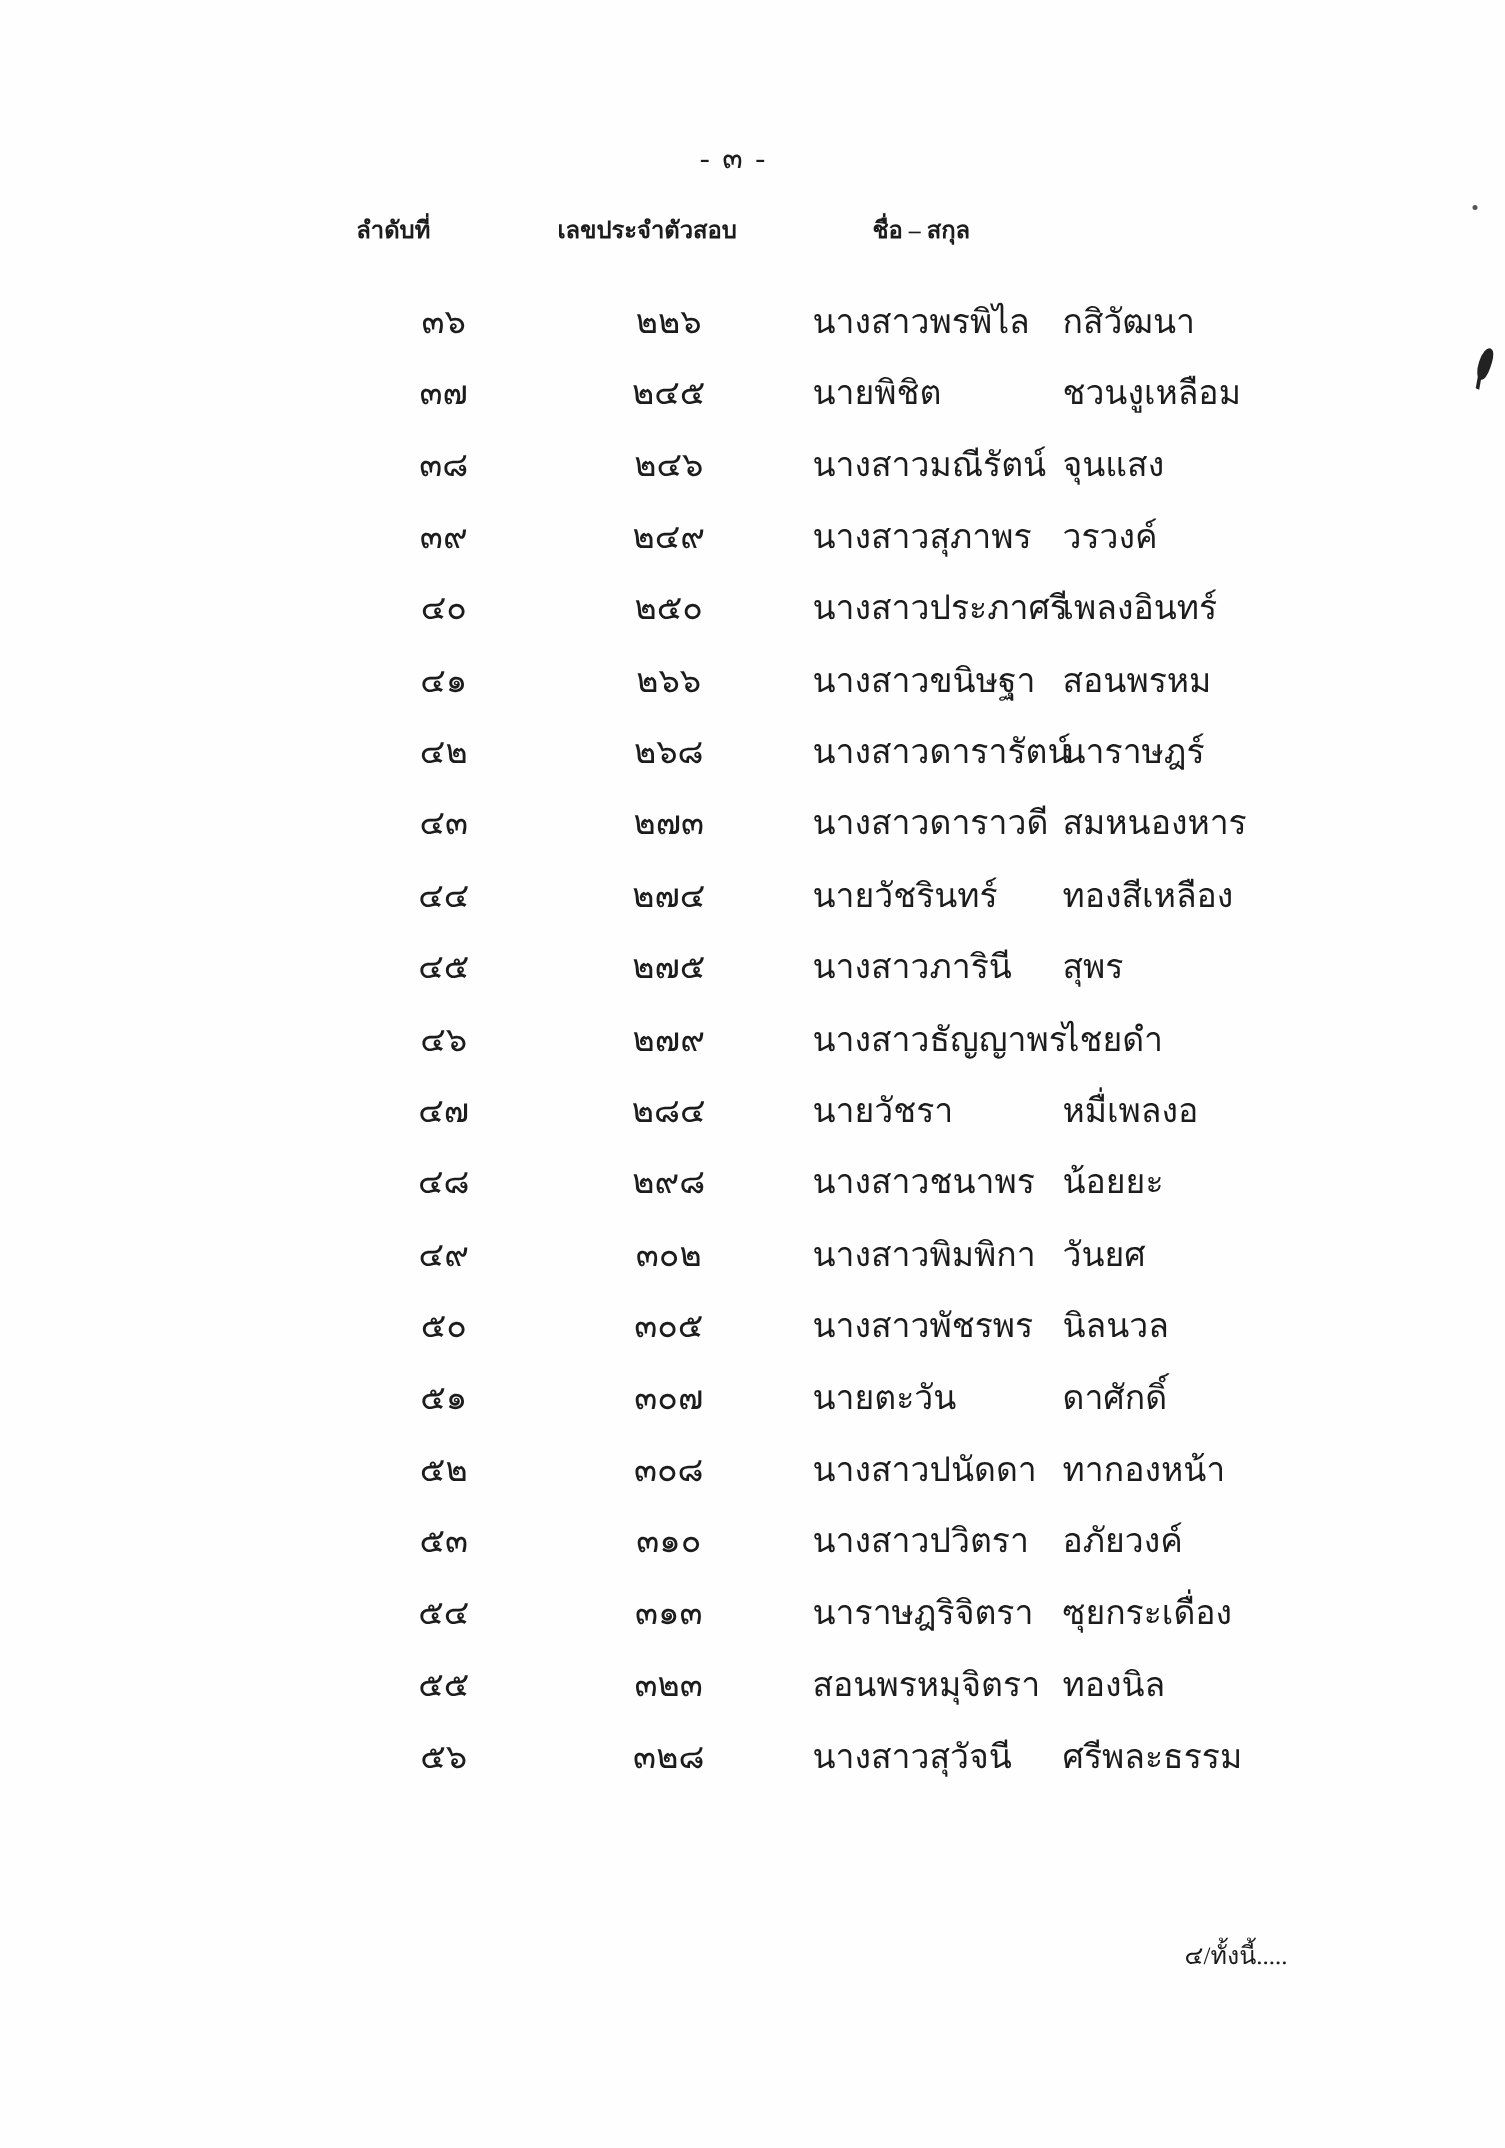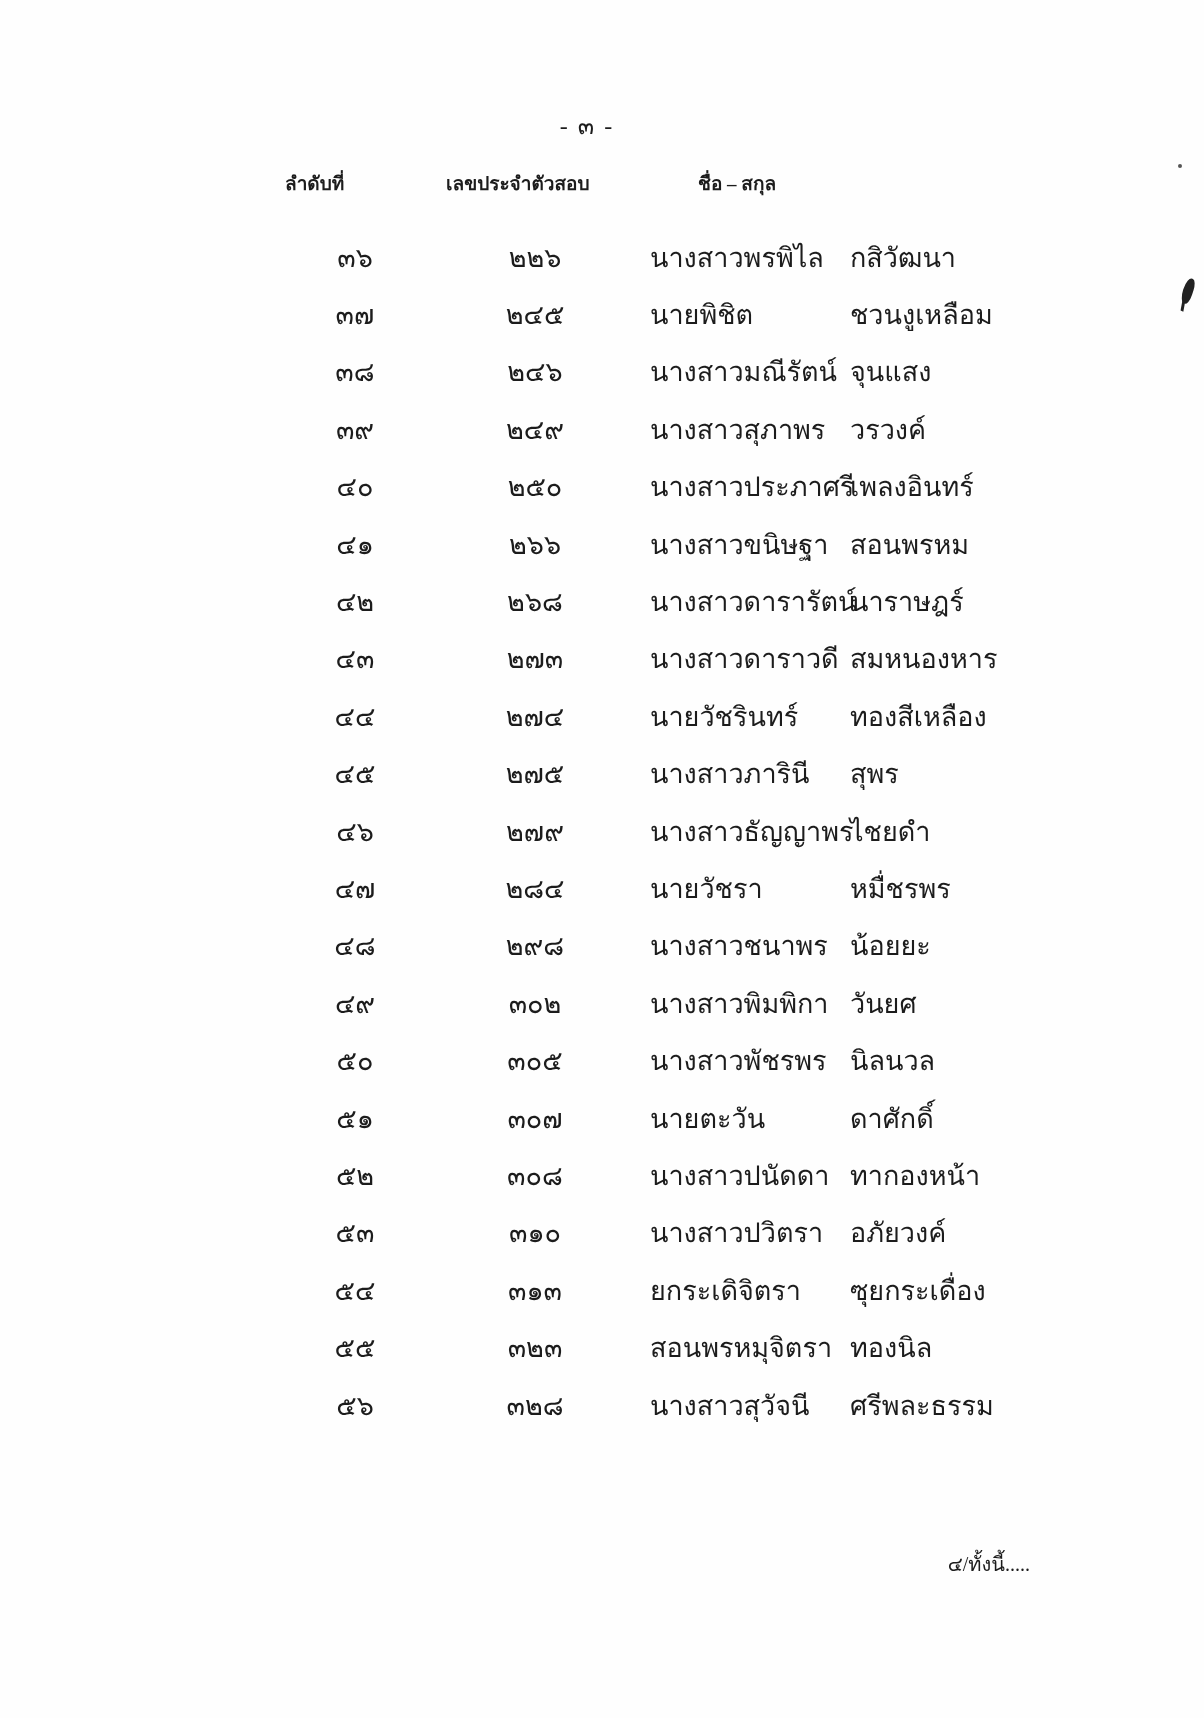--- a/index.html
+++ b/index.html
@@ -184,21 +184,21 @@
       <span class="cell-seq">๔๖</span>
       <span class="cell-id">๒๗๙</span>
       <span class="cell-first">นางสาวธัญญาพร</span>
       <span class="cell-last">ไชยดำ</span>
     </div>
 
     <div class="row">
       <span class="cell-seq">๔๗</span>
       <span class="cell-id">๒๘๔</span>
       <span class="cell-first">นายวัชรา</span>
-      <span class="cell-last">หมื่ชรพร</span>
+      <span class="cell-last">หมื่เพลงอ</span>
     </div>
 
     <div class="row">
       <span class="cell-seq">๔๘</span>
       <span class="cell-id">๒๙๘</span>
       <span class="cell-first">นางสาวชนาพร</span>
       <span class="cell-last">น้อยยะ</span>
     </div>
 
     <div class="row">
@@ -232,21 +232,21 @@
     <div class="row">
       <span class="cell-seq">๕๓</span>
       <span class="cell-id">๓๑๐</span>
       <span class="cell-first">นางสาวปวิตรา</span>
       <span class="cell-last">อภัยวงค์</span>
     </div>
 
     <div class="row">
       <span class="cell-seq">๕๔</span>
       <span class="cell-id">๓๑๓</span>
-      <span class="cell-first">ยกระเดิจิตรา</span>
+      <span class="cell-first">นาราษฎริจิตรา</span>
       <span class="cell-last">ซุยกระเดื่อง</span>
     </div>
 
     <div class="row">
       <span class="cell-seq">๕๕</span>
       <span class="cell-id">๓๒๓</span>
       <span class="cell-first">สอนพรหมุจิตรา</span>
       <span class="cell-last">ทองนิล</span>
     </div>
 

